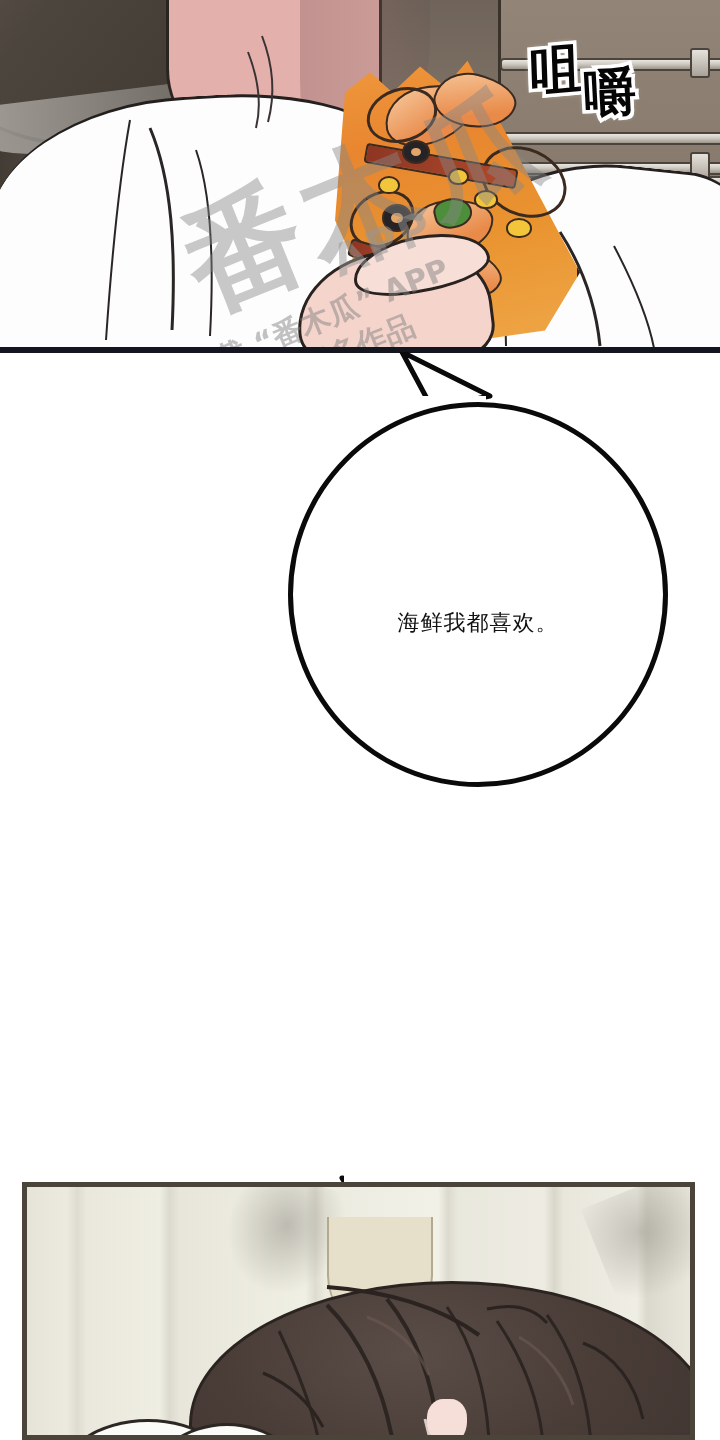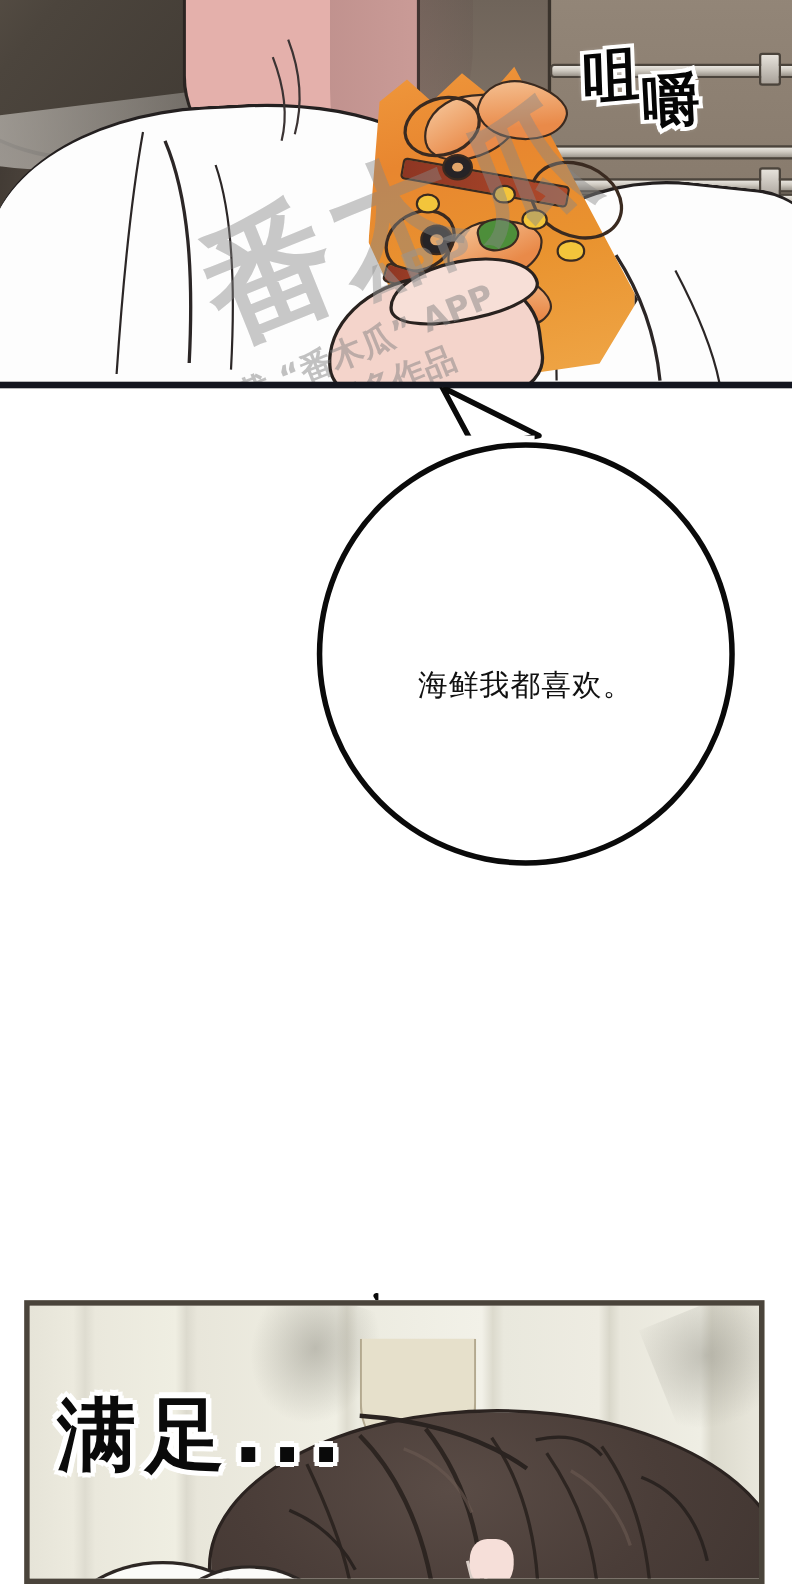--- a/index.html
+++ b/index.html
@@ -252,21 +252,21 @@
     position: absolute;
     background: #ffffff;
     border: 5px solid #0a0a0a;
     border-radius: 50%;
     display: flex;
     align-items: center;
     justify-content: center;
   }
   .bubble-text {
     font-family: "DejaVu Sans", "Liberation Sans", sans-serif;
-    font-size: 27px;
+    font-size: 22px;
     color: #111;
     letter-spacing: 1px;
     text-align: center;
     white-space: nowrap;
   }
   #bubble-1 {
     left: 288px; top: 402px;
     width: 370px; height: 375px;
   }
   #bubble-1 .bubble-text { transform: translateY(28px); }
@@ -484,15 +484,14 @@
       <path d="M492,150 C520,166 538,192 546,218" stroke="#6a5a52" stroke-width="3" fill="none" opacity="0.6"></path>
       <path d="M398,232 L404,256 M416,230 L414,256" stroke="#d8cdc6" stroke-width="3" fill="none"></path>
     </svg>
 
     <div class="face-peek"></div>
 
     <div class="shoulder"></div>
     <div class="shoulder2"></div>
   </div>
 
-  <div id="sfx-satisfied">满足...</div>
 
 </div>
 
 </body></html>

